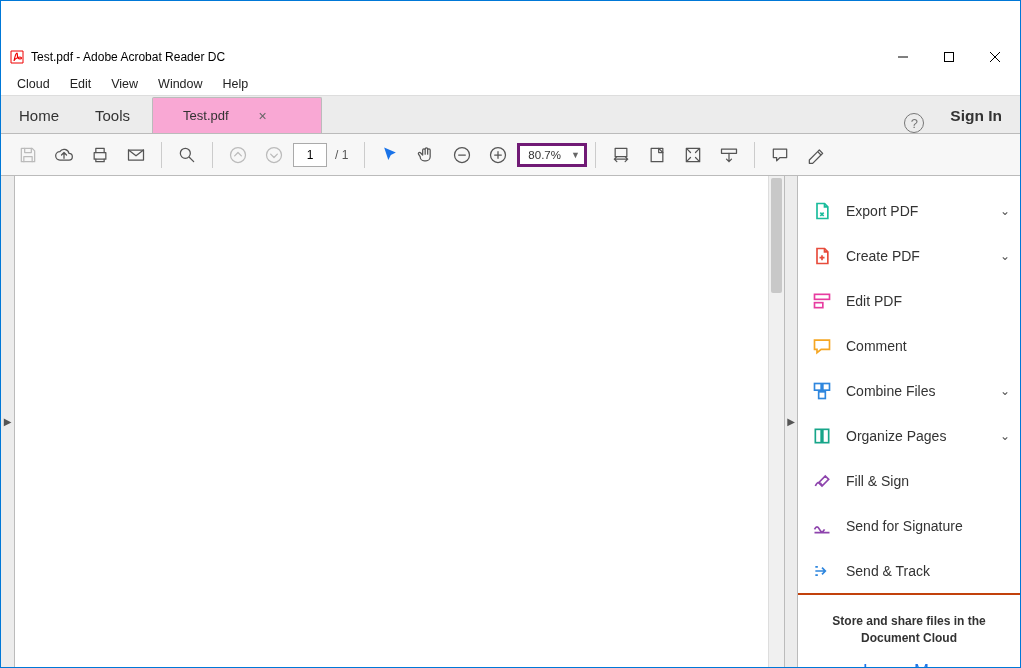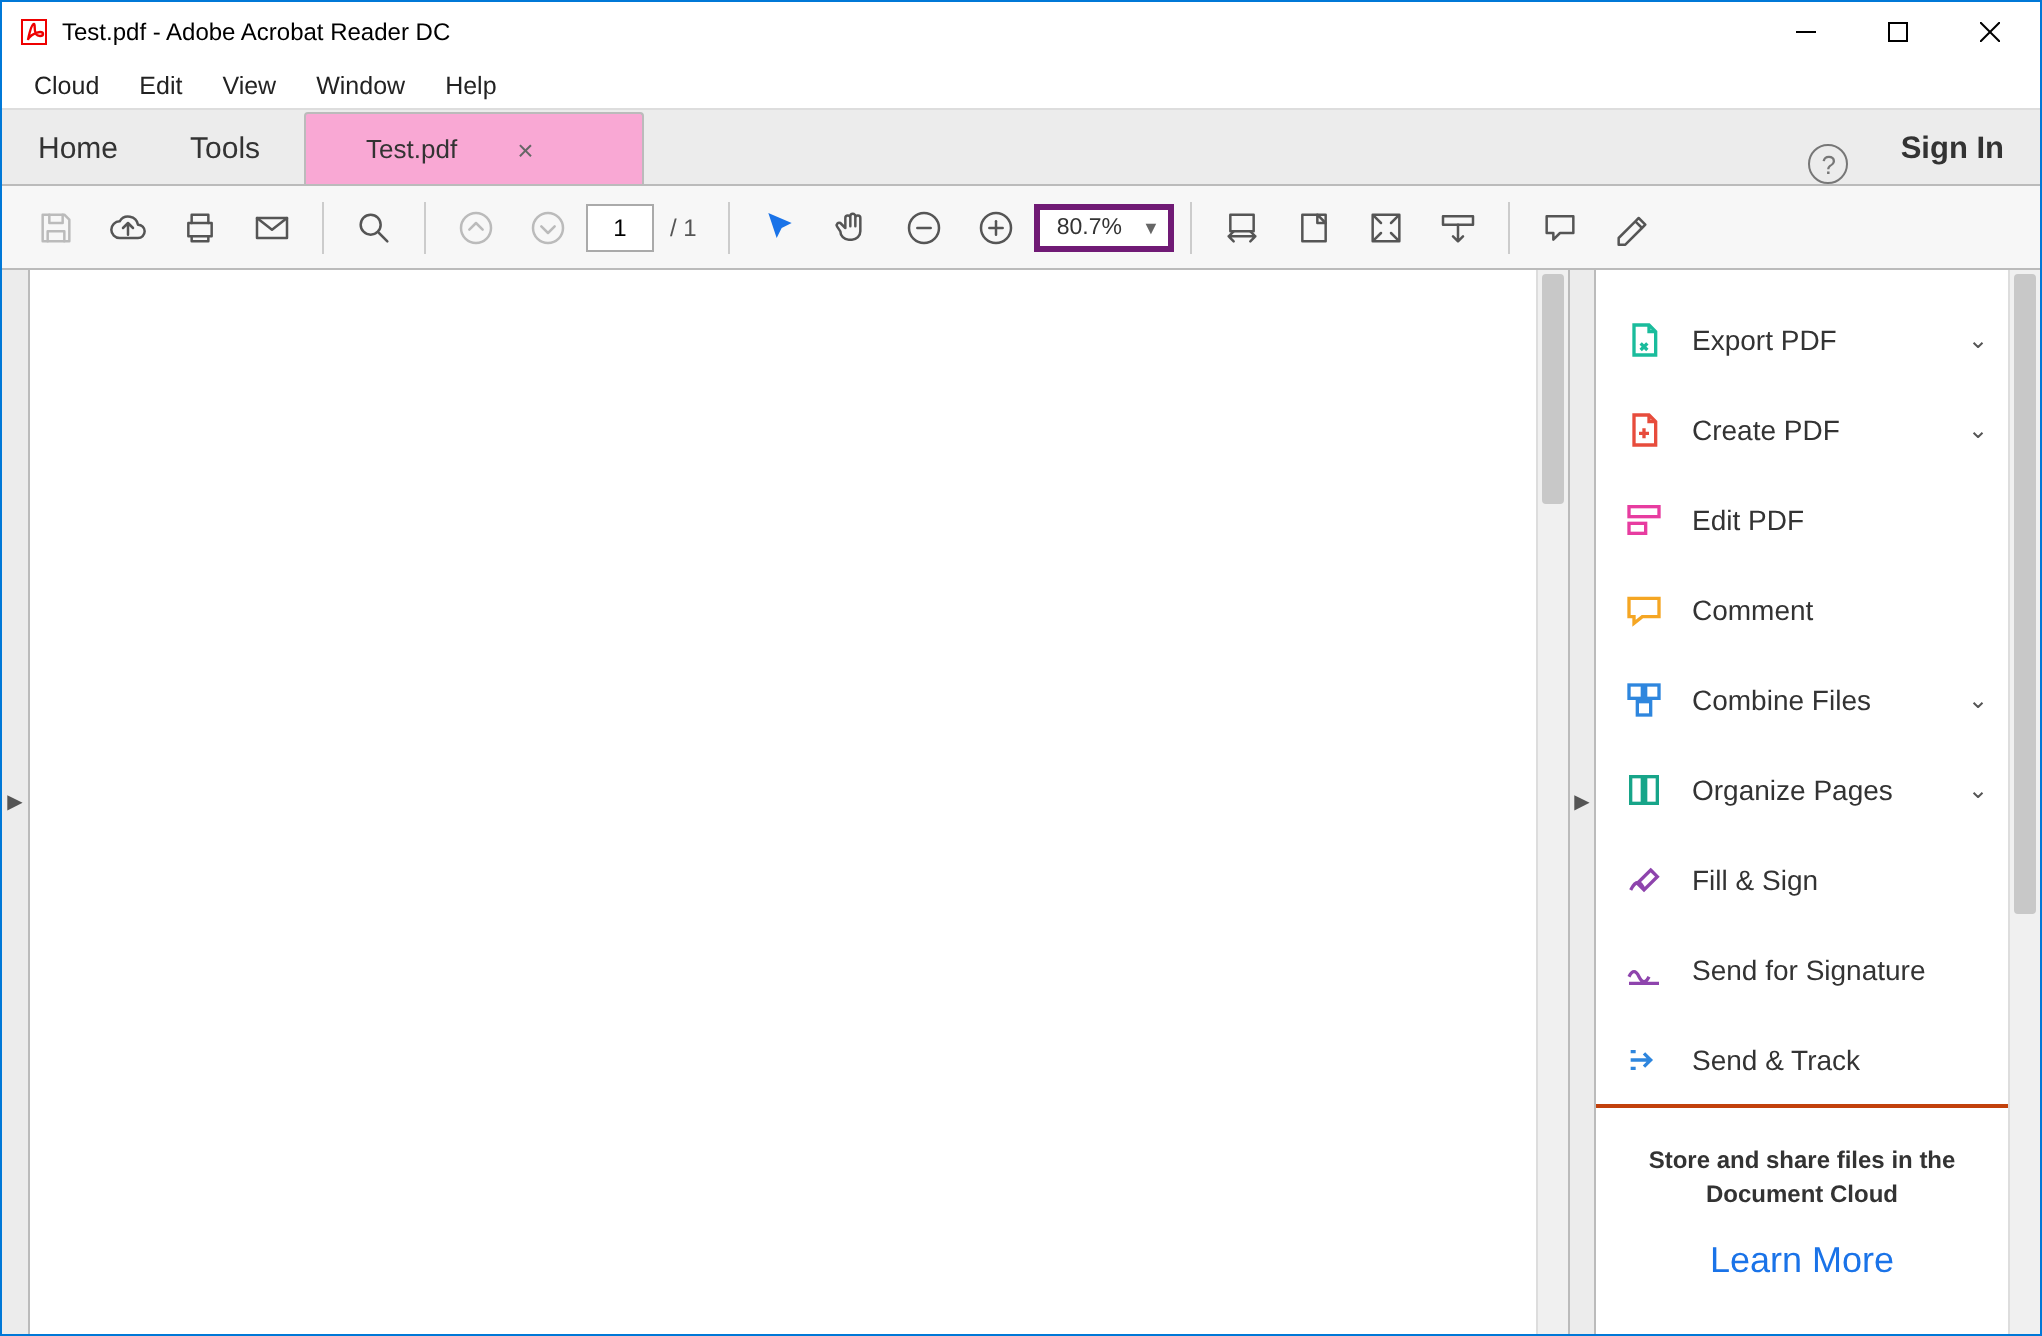--- a/index.html
+++ b/index.html
@@ -1,19 +1,19 @@
 <!DOCTYPE html>
 <html><head>
 <meta charset="utf-8">
 <style>
 * { box-sizing: border-box; margin: 0; padding: 0; font-family: "Segoe UI", Arial, sans-serif; }
 body { width: 1021px; height: 668px; border: 1px solid #0078d7; background: #fff; display: flex; flex-direction: column; overflow: hidden; }
 
 
-.titlebar { height: 30px; display: flex; align-items: center; padding: 0 2px 0 8px; background: #fff; }
+.titlebar { height: 30px; display: flex; align-items: center; padding: 0 2px 0 8px; background: #fff; margin-top: 41px; }
 .titlebar .app-icon { width: 16px; height: 16px; margin-right: 6px; }
 .titlebar .title { font-size: 12px; color: #000; flex: 0 0 auto; }
 .titlebar .spacer { flex: 1; }
 .winbtn { width: 46px; height: 30px; display: flex; align-items: center; justify-content: center; font-size: 14px; color: #000; }
 .winbtn svg { width: 10px; height: 10px; }
 
 
 .menubar { height: 24px; display: flex; align-items: center; padding: 0 6px; background: #fff; border-bottom: 1px solid #ddd; }
 .menuitem { padding: 2px 10px; font-size: 12.5px; color: #222; }
 
@@ -43,21 +43,21 @@
 .main { flex: 1; display: flex; overflow: hidden; }
 .left-strip { width: 14px; background: #ececec; border-right: 1px solid #bbb; display: flex; align-items: center; justify-content: center; }
 .left-strip .arrow { font-size: 10px; color: #555; }
 .docarea { flex: 1; display: flex; background: #fff; position: relative; }
 .docpage { flex: 1; background: #fff; }
 .doc-scroll { width: 16px; background: #f0f0f0; border-left: 1px solid #ddd; position: relative; }
 .doc-scroll .thumb { position: absolute; top: 2px; left: 2px; right: 2px; height: 115px; background: #c8c8c8; border-radius: 2px; }
 .mid-strip { width: 14px; background: #ececec; display: flex; align-items: center; justify-content: center; border-left: 1px solid #bbb; border-right: 1px solid #bbb; }
 .mid-strip .arrow { font-size: 10px; color: #555; }
 
-.rightpanel { width: 222px; background: #fff; display: flex; }
+.rightpanel { width: 222px; background: #fff; display: flex; flex-direction: column; }
 .r-list { flex: 1; display: flex; flex-direction: column; padding-top: 12px; }
 .r-item { height: 45px; display: flex; align-items: center; padding: 0 10px 0 14px; font-size: 14px; color: #333; gap: 14px; }
 .r-item .icon { width: 20px; height: 20px; flex: 0 0 20px; }
 .r-item .label { flex: 1; }
 .r-item .chev { font-size: 12px; color: #555; }
 .r-footer { border-top: 2px solid #c2410c; padding: 18px 12px 10px; text-align: center; }
 .r-footer .ftext { font-size: 12px; font-weight: 600; color: #333; line-height: 1.4; }
 .r-footer .flink { font-size: 18px; color: #1a73e8; margin-top: 14px; display: block; }
 .r-scroll { width: 16px; background: #f0f0f0; border-left: 1px solid #ddd; position: relative; }
 .r-scroll .thumb { position: absolute; top: 2px; left: 2px; right: 2px; height: 320px; background: #c8c8c8; border-radius: 2px; }

